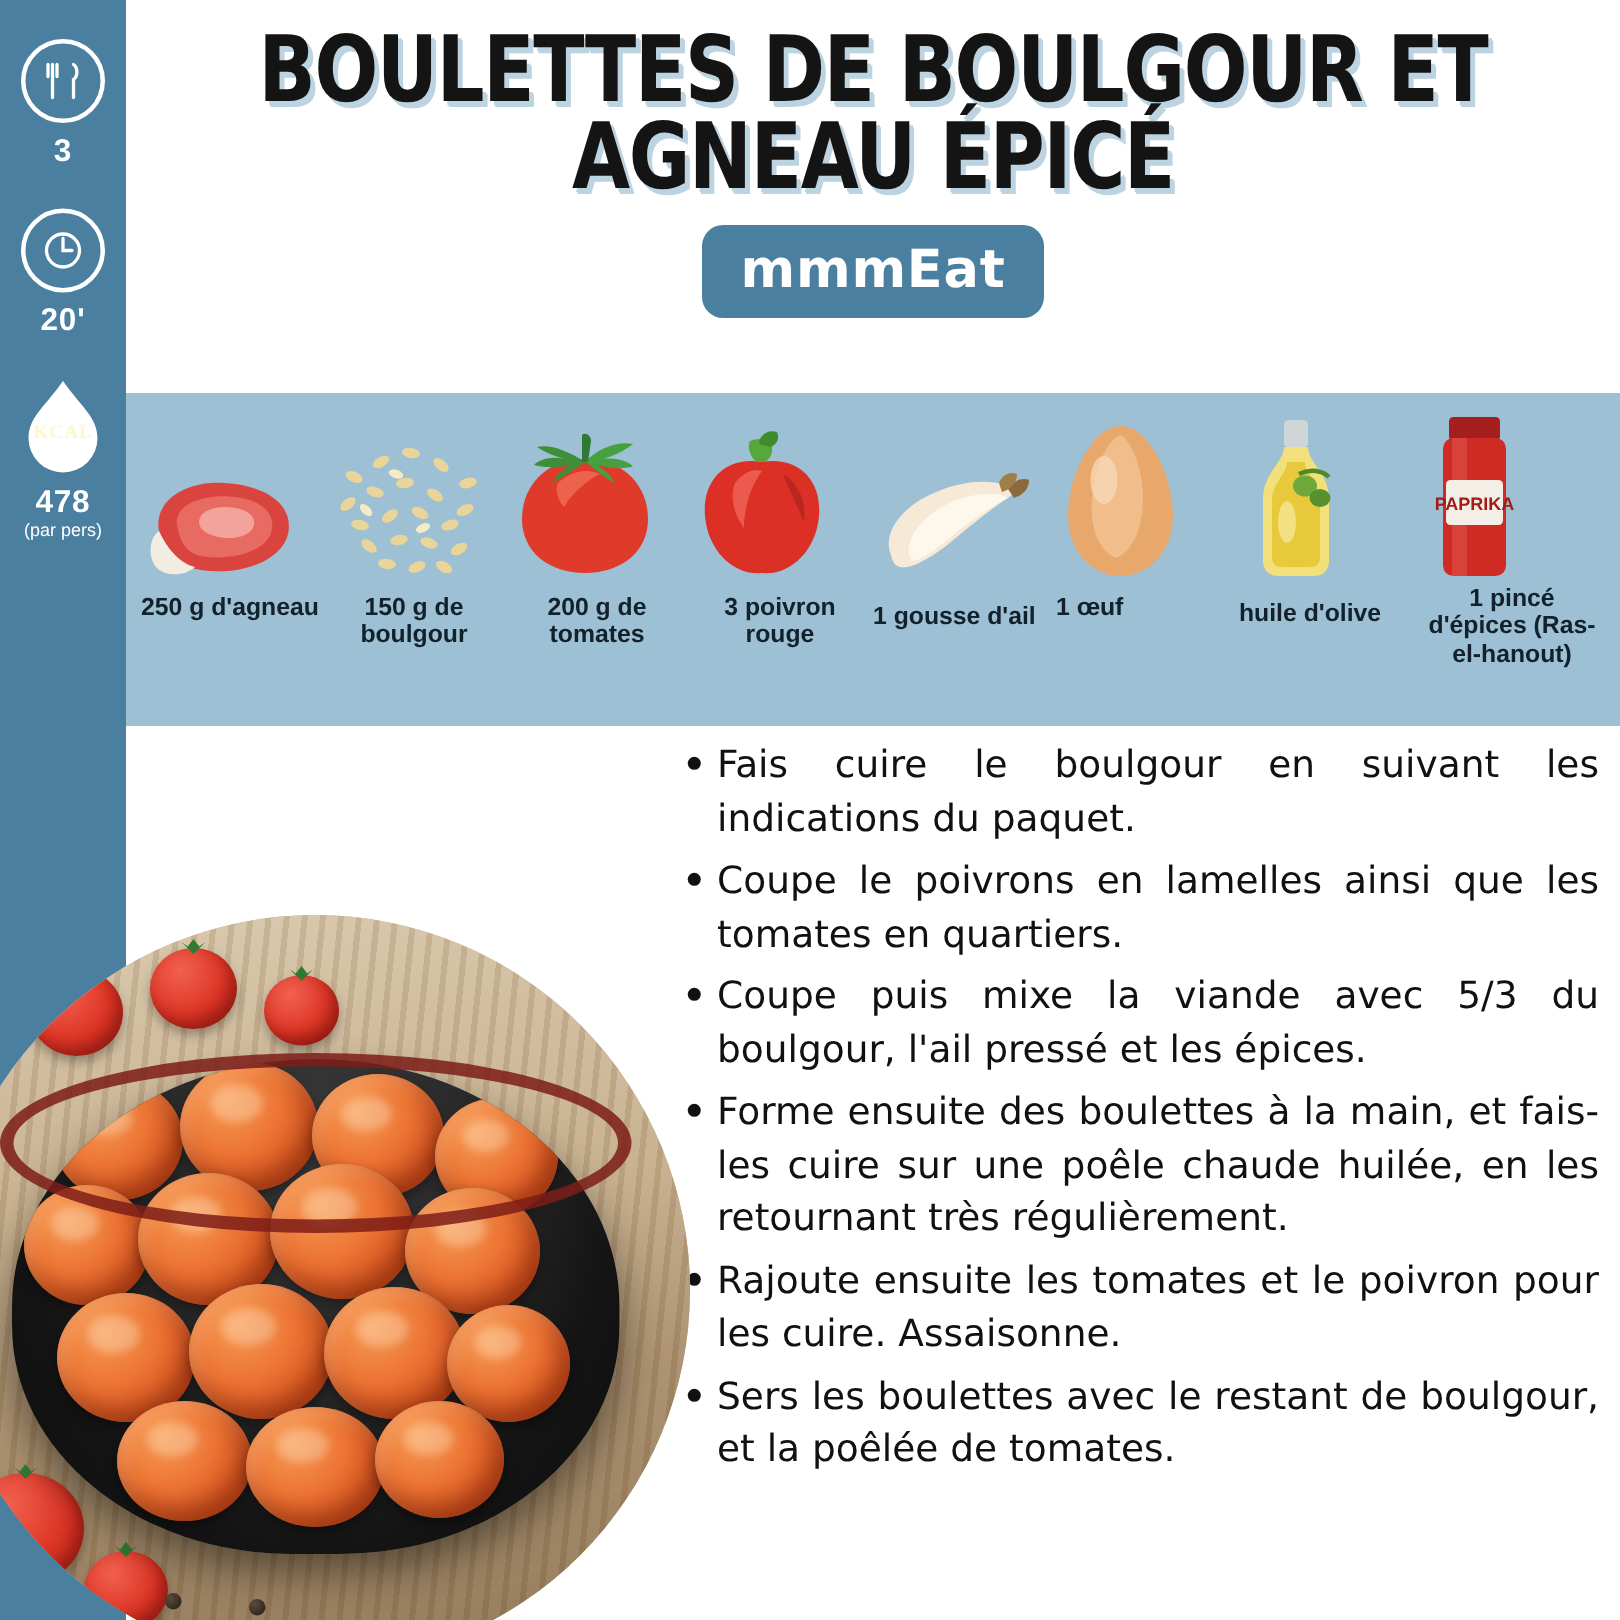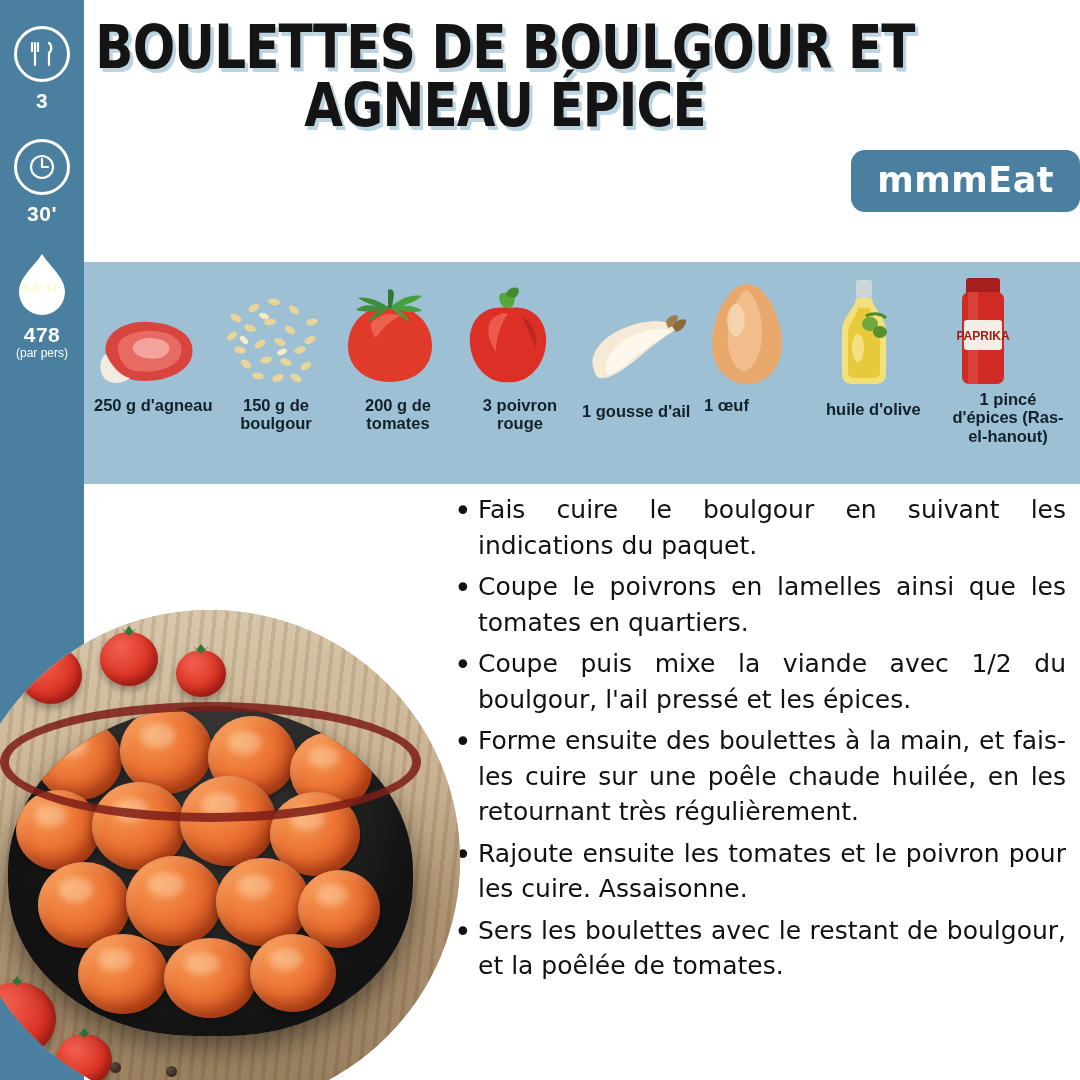--- a/index.html
+++ b/index.html
@@ -71,21 +71,21 @@
   }
 
   
   .header {
     position: absolute;
     left: 84px; top: 0;
     width: 996px; height: 262px;
     background: #ffffff;
     display: flex;
     flex-direction: column;
-    align-items: flex-end;
+    align-items: center;
     padding-top: 18px;
   }
   .title {
     font-family: "DejaVu Sans", sans-serif;
     font-weight: bold;
     font-size: 61px;
     line-height: 0.95;
     text-align: center;
     letter-spacing: -1px;
     color: #141414;
@@ -270,21 +270,21 @@
       <div class="side-value">3</div>
     </div>
 
     <div class="side-block">
       <div class="side-icon">
         <svg width="30" height="30" viewBox="0 0 30 30">
           <circle cx="15" cy="15" r="11" stroke="#fff" stroke-width="2.2" fill="none"></circle>
           <path d="M15 7 v8 h6" stroke="#fff" stroke-width="2.2" fill="none" stroke-linecap="round"></path>
         </svg>
       </div>
-      <div class="side-value">30'</div>
+      <div class="side-value">20'</div>
     </div>
 
 
     <div class="side-block">
       <div class="kcal-drop">
         <svg class="drop" viewBox="0 0 58 64">
           <path d="M29 2 C40 18 52 26 52 40 A23 23 0 0 1 6 40 C6 26 18 18 29 2 Z" fill="#ffffff"></path>
         </svg>
         <div class="kcal-label">KCAL</div>
       </div>
@@ -423,21 +423,21 @@
         </svg>
       </div>
       <div class="ing-label">1 pincé d'épices (Ras-el-hanout)</div>
     </div>
   </div>
 
   <div class="steps">
     <ul>
       <li>Fais cuire le boulgour en suivant les indications du paquet.</li>
       <li>Coupe le poivrons en lamelles ainsi que les tomates en quartiers.</li>
-      <li>Coupe puis mixe la viande avec 1/2 du boulgour, l'ail pressé et les épices.</li>
+      <li>Coupe puis mixe la viande avec 5/3 du boulgour, l'ail pressé et les épices.</li>
       <li>Forme ensuite des boulettes à la main, et fais-les cuire sur une poêle chaude huilée, en les retournant très régulièrement.</li>
       <li>Rajoute ensuite les tomates et le poivron pour les cuire. Assaisonne.</li>
       <li>Sers les boulettes avec le restant de boulgour, et la poêlée de tomates.</li>
     </ul>
   </div>
 
   <div class="photo">
     <div class="board"></div>
 
     <div class="tomato-deco" style="left:60px; top:36px; width:62px; height:58px;">

